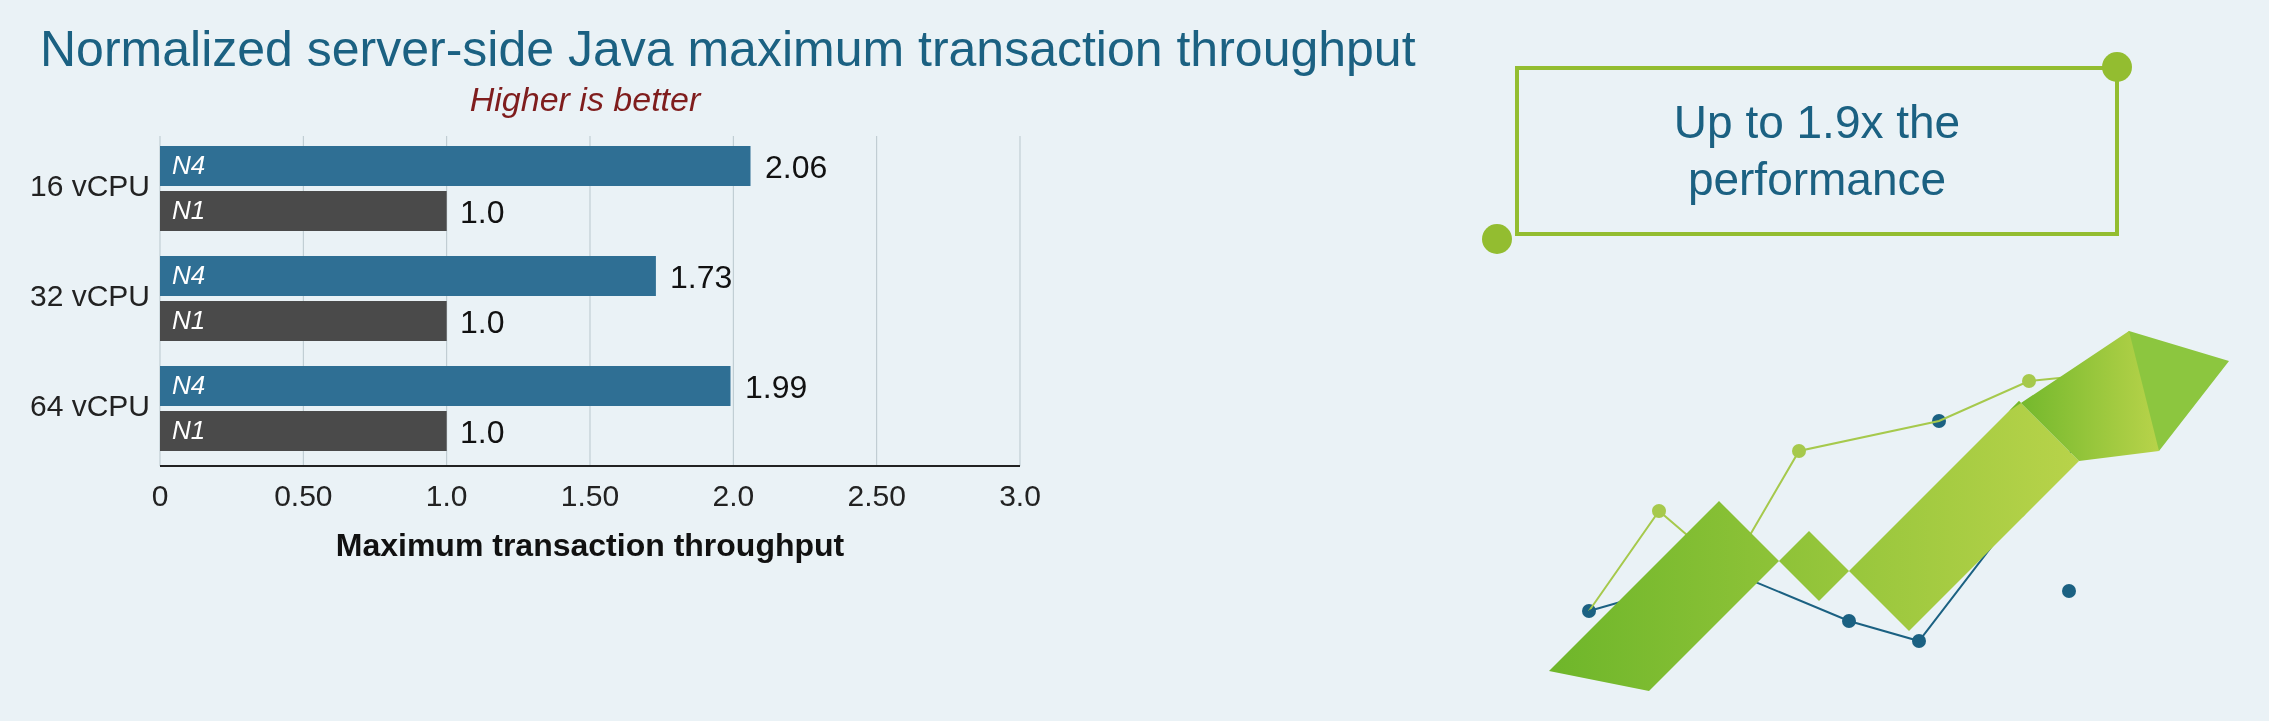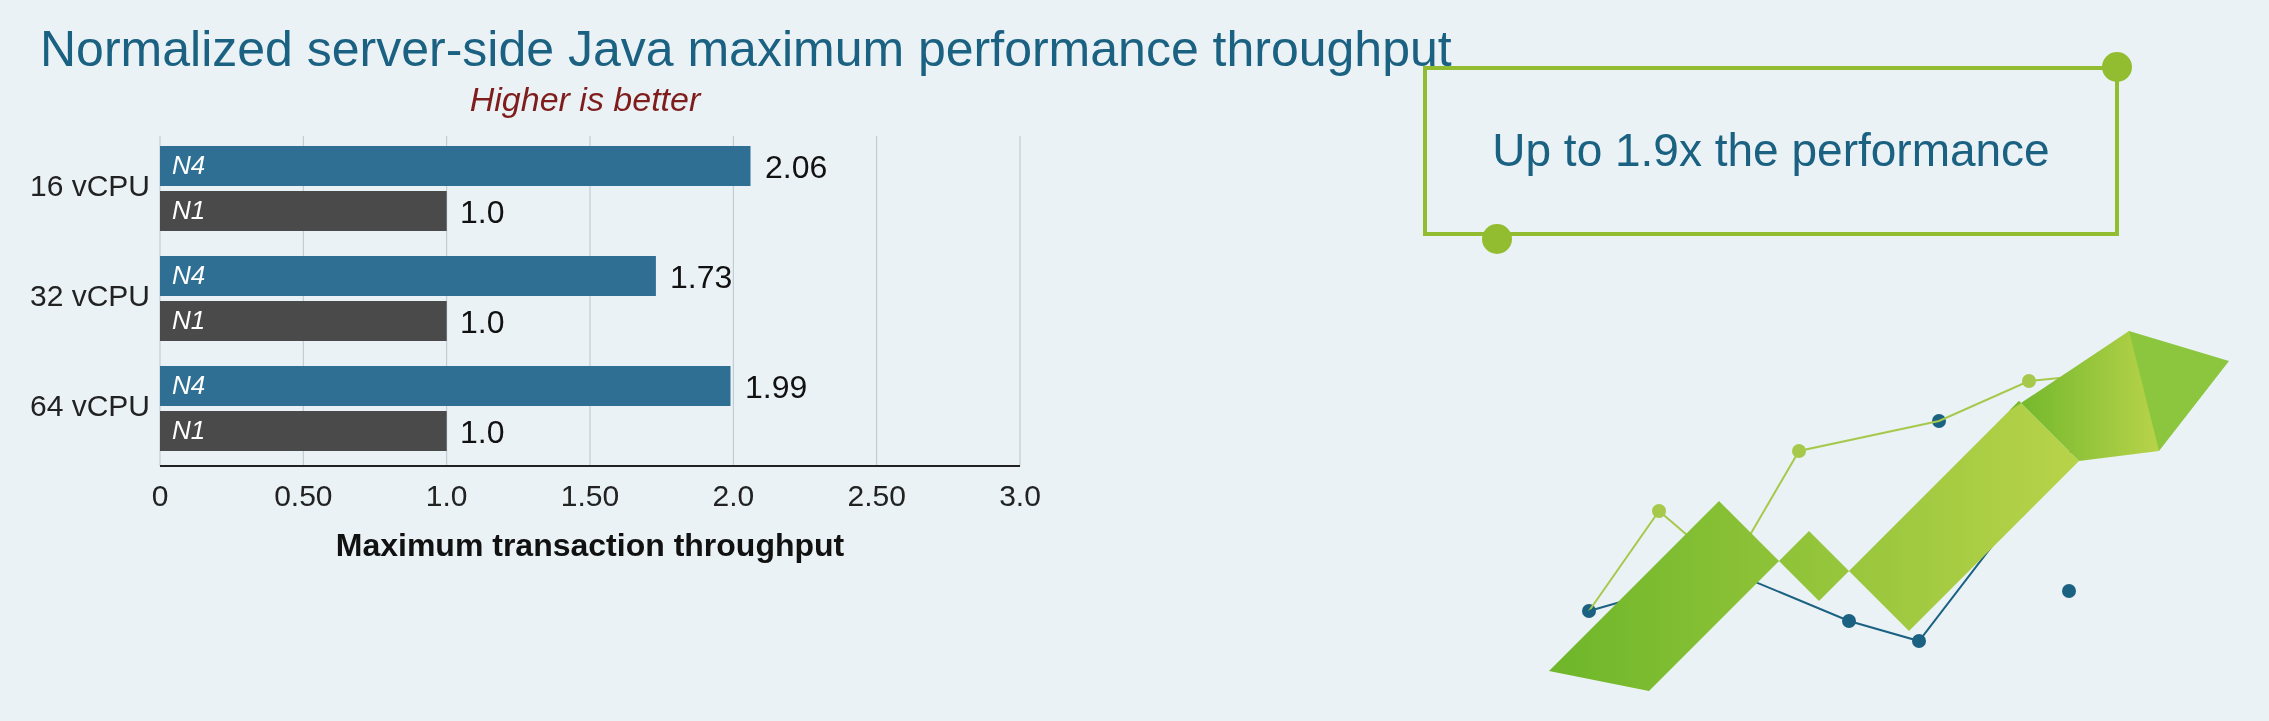--- a/index.html
+++ b/index.html
@@ -43,21 +43,21 @@
   .xtitle { font-size: 32px; fill: #111; text-anchor: middle; font-weight: 600;}
   .barlabel { font-size: 26px; fill: #fff; font-style: italic; }
   .vallabel { font-size: 32px; fill: #111; }
   .grid { stroke: #b9c7cd; stroke-width: 1; }
   .axis { stroke: #222; stroke-width: 2; }
 
   .callout {
     position: absolute;
     right: 150px;
     top: 66px;
-    width: 696px;
+    width: 604px;
     height: 170px;
     border: 4px solid #93bd30;
     display: flex;
     align-items: center;
     justify-content: center;
     text-align: center;
     font-size: 46px;
     color: #1b6182;
     line-height: 1.25;
     padding: 10px 30px;
@@ -76,21 +76,21 @@
     position: absolute;
     right: 40px;
     bottom: 30px;
     width: 740px;
     height: 380px;
   }
 </style>
 </head>
 <body>
 
-<div class="title">Normalized server-side Java maximum performance throughput</div>
+<div class="title">Normalized server-side Java maximum transaction throughput</div>
 <div class="subtitle">Higher is better</div>
 
 <div class="chart">
 <svg width="1040" height="570" viewBox="0 0 1040 570">
 
   <g>
     <line class="grid" x1="140" y1="0" x2="140" y2="330"></line>
     <line class="grid" x1="283.33" y1="0" x2="283.33" y2="330"></line>
     <line class="grid" x1="426.67" y1="0" x2="426.67" y2="330"></line>
     <line class="grid" x1="570" y1="0" x2="570" y2="330"></line>

